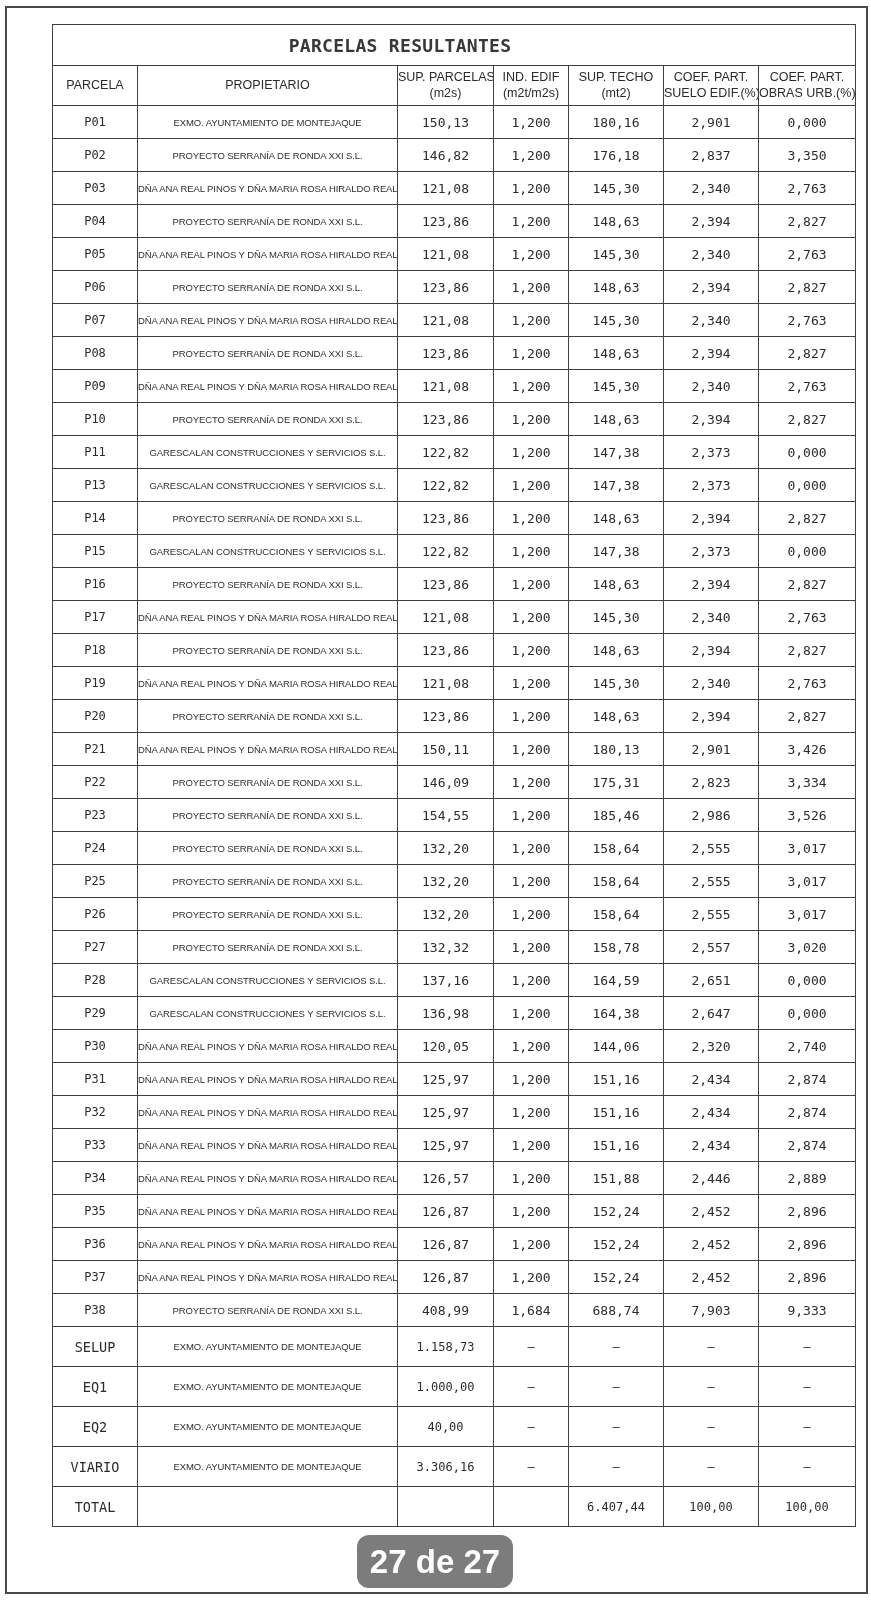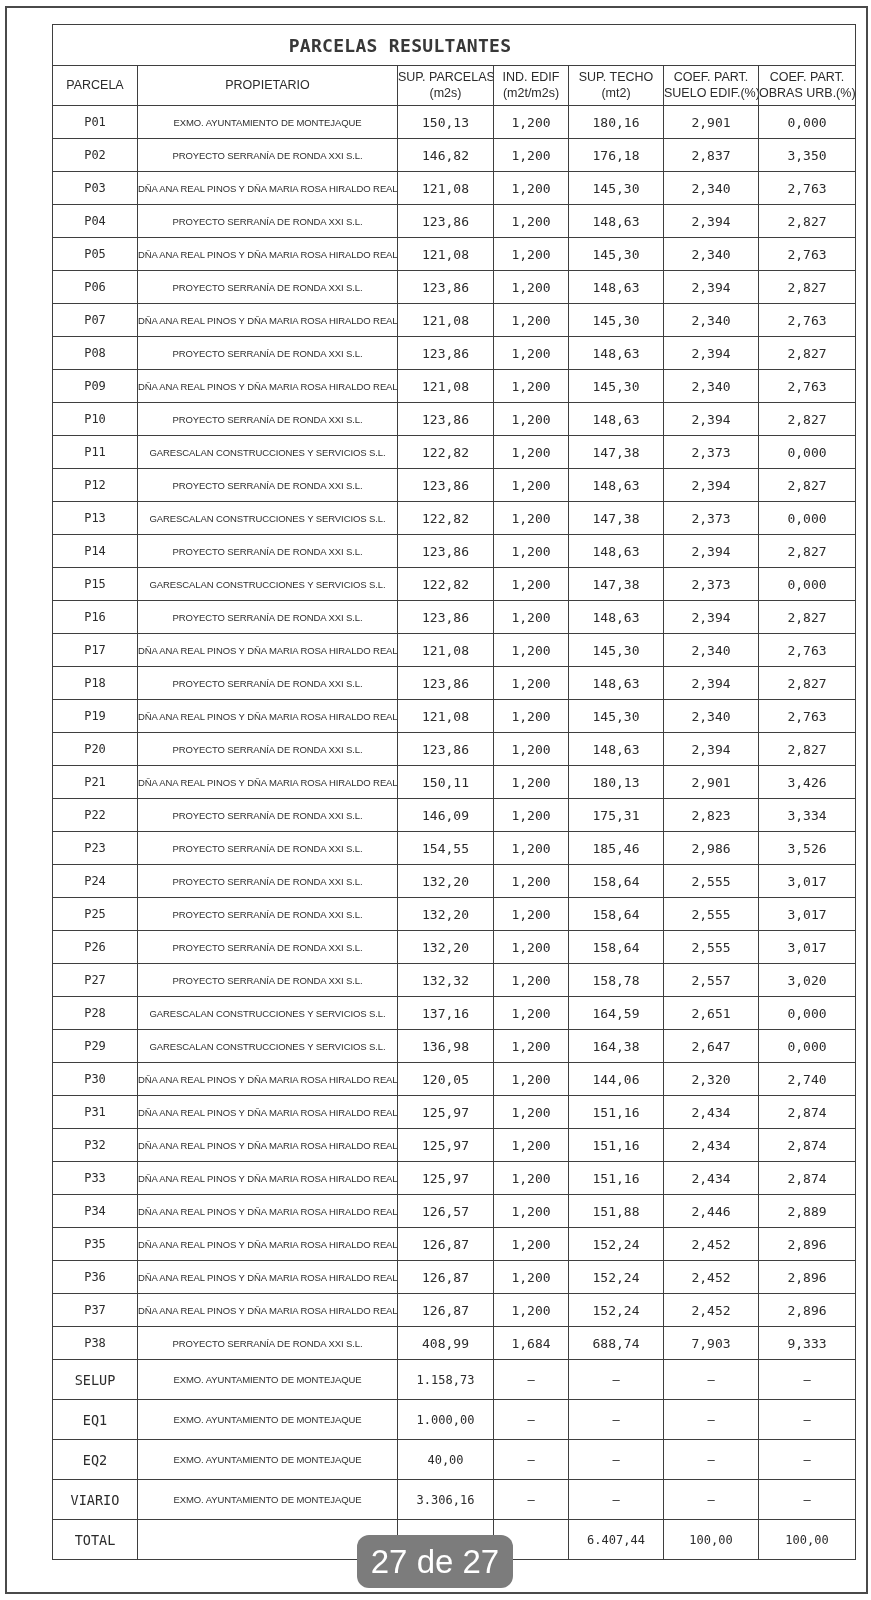--- a/index.html
+++ b/index.html
@@ -72,21 +72,21 @@
   .badge {
     position: absolute;
     left: 357px;
     top: 1535px;
     width: 156px;
     height: 53px;
     background: #7c7c7c;
     border-radius: 12px;
     color: #ffffff;
     font-family: "Liberation Sans", sans-serif;
-    font-weight: normal;
+    font-weight: bold;
     font-size: 33px;
     display: flex;
     align-items: center;
     justify-content: center;
   }
 </style>
 </head>
 <body>
 
 <div class="frame"></div>
@@ -241,29 +241,20 @@
       <tr>
         <td class="id">P11</td>
         <td class="owner">GARESCALAN CONSTRUCCIONES Y SERVICIOS S.L.</td>
         <td class="num">122,82</td>
         <td class="num">1,200</td>
         <td class="num">147,38</td>
         <td class="num">2,373</td>
         <td class="num">0,000</td>
       </tr>
 
-      <tr>
-        <td class="id">P12</td>
-        <td class="owner">PROYECTO SERRANÍA DE RONDA XXI S.L.</td>
-        <td class="num">123,86</td>
-        <td class="num">1,200</td>
-        <td class="num">148,63</td>
-        <td class="num">2,394</td>
-        <td class="num">2,827</td>
-      </tr>
 
       <tr>
         <td class="id">P13</td>
         <td class="owner">GARESCALAN CONSTRUCCIONES Y SERVICIOS S.L.</td>
         <td class="num">122,82</td>
         <td class="num">1,200</td>
         <td class="num">147,38</td>
         <td class="num">2,373</td>
         <td class="num">0,000</td>
       </tr>

